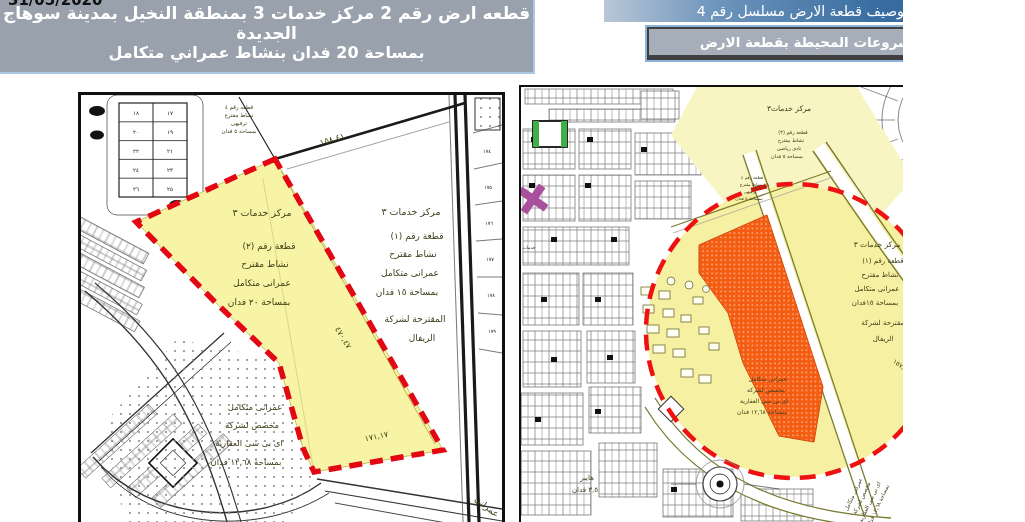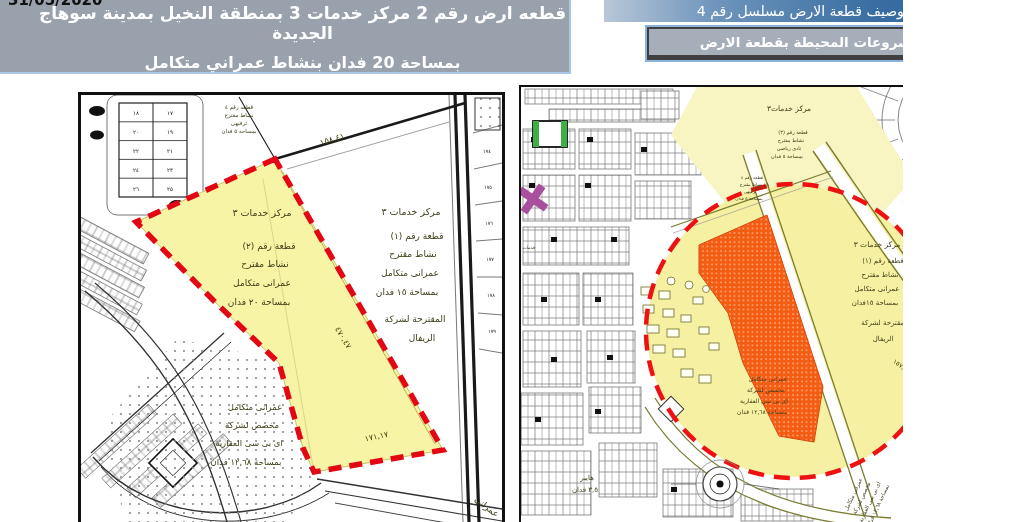--- a/index.html
+++ b/index.html
@@ -1,23 +1,23 @@
 <!DOCTYPE html>
 <html lang="ar"><head>
 <meta charset="utf-8">
 <style>
   html,body{margin:0;padding:0;background:#fff;}
   .stage{position:relative;width:903px;height:522px;overflow:hidden;background:#fff;
          font-family:"DejaVu Sans",sans-serif;}
   .date{position:absolute;top:-9px;left:8px;font-size:15px;font-weight:bold;color:#111;z-index:6;}
   .left-header{position:absolute;left:0;top:0;width:533px;height:72px;background:#98a1ac;
     border-right:2px solid #a9c7e4;border-bottom:2px solid #a9c7e4;color:#fff;font-weight:bold;
-    direction:rtl;text-align:center;z-index:5;padding-left:36px;}
+    direction:rtl;text-align:center;z-index:5;}
   .left-header .l1{font-size:17px;margin-top:3px;letter-spacing:0;}
-  .left-header .l2{font-size:16px;margin-top:10px;}
+  .left-header .l2{font-size:16px;}
   .blue-bar{position:absolute;left:604px;top:0;width:397px;height:22px;color:#fff;font-size:14px;
     direction:rtl;text-align:center;line-height:23px;z-index:5;
     background:linear-gradient(90deg,#b9c7d8 0%,#6e95bc 28%,#3a6ea2 68%,#2f6195 100%);}
   .sub-box{position:absolute;left:645px;top:25px;width:376px;height:37px;border:2px solid #8ab2da;
     background:#404040;box-sizing:border-box;padding:2px 2px 0 2px;z-index:5;}
   .sub-box .inner{height:26px;background:#a6afb9;color:#fff;font-weight:bold;font-size:13.5px;
     direction:rtl;text-align:center;line-height:27px;}
   .map-left{position:absolute;left:78px;top:92px;width:421px;height:430px;border:3px solid #101010;background:#fff;}
   .map-right{position:absolute;left:519px;top:85px;width:504px;height:437px;border-top:2px solid #101010;
     border-left:2px solid #101010;background:#fff;}

